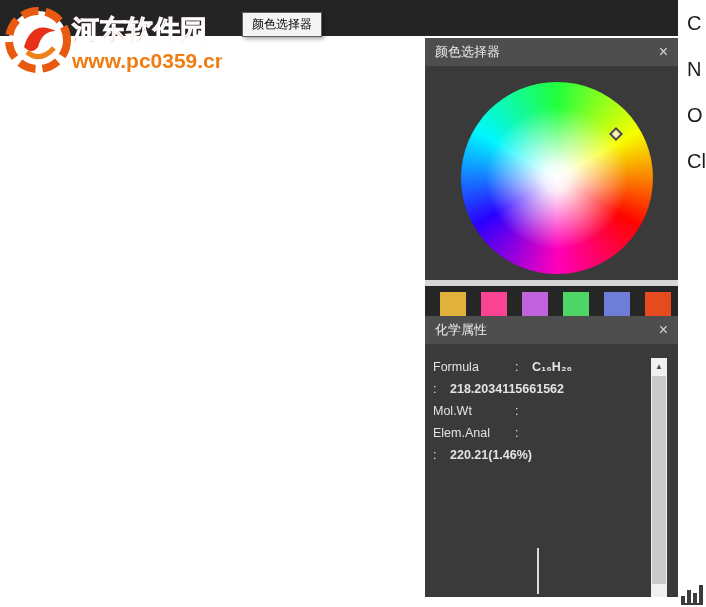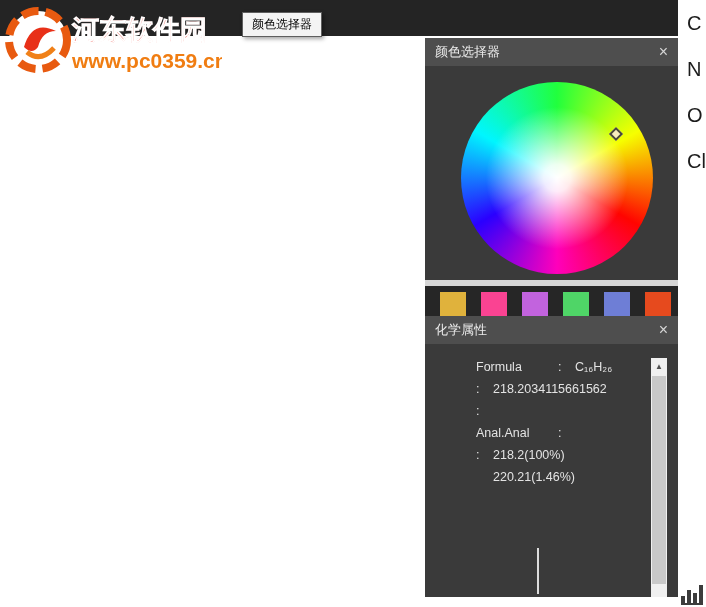--- a/index.html
+++ b/index.html
@@ -28,25 +28,25 @@
     background:
       radial-gradient(circle closest-side,#ffffff 0%,rgba(255,255,255,.92) 14%,rgba(255,255,255,0) 74%),
       conic-gradient(from 0deg,#21ff3d,#f6ff00 60deg,#ff0400 120deg,#ff00bb 180deg,#2a00ff 240deg,#00f6ff 300deg,#21ff3d 360deg);}
   .wheel-marker{position:absolute;left:150px;top:47px;width:10px;height:10px;background:#f7edbd;
                 border:2px solid #4a4a3a;transform:rotate(45deg);cursor:pointer;}
   .divider{height:6px;background:#d6d6d6;}
   .swatch-row{height:39px;background:#262626;display:flex;padding:6px 0 0 15px;gap:15px;}
   .swatch{width:26px;height:26px;cursor:pointer;}
 
   #chemPanel{top:316px;height:281px;overflow:hidden;}
-  .chem-body{position:relative;height:253px;padding:12px 0 0 8px;font-size:12.5px;color:#e3e3e3;margin-left:43px;}
+  .chem-body{position:relative;height:253px;padding:12px 0 0 8px;font-size:12.5px;color:#e3e3e3;}
   .prop-row{display:flex;line-height:22px;}
   .prop-label{width:82px;}
   .prop-colon{width:17px;}
-  .prop-values{flex:1;}
+  .prop-values{flex:1;font-weight:bold;}
 
   .scrollbar{position:absolute;right:11px;top:42px;width:16px;height:239px;background:#f0f0f0;z-index:5;}
   .sb-up{height:17px;text-align:center;font-size:8px;line-height:17px;color:#505050;cursor:pointer;}
   .sb-thumb{position:absolute;left:1px;top:18px;width:14px;height:208px;background:#c9c9c9;cursor:pointer;}
 
   .caret{position:absolute;left:112px;top:232px;width:2px;height:46px;background:#dcdcdc;z-index:6;}
 
   .corner-icon{position:absolute;left:679px;top:576px;width:27px;height:30px;cursor:pointer;z-index:15;}
 </style>
 </head>
@@ -109,30 +109,30 @@
         <div>C₁₆H₂₆</div>
       </span>
     </div>
     <div class="prop-row">
       <span class="prop-colon">:</span>
       <span class="prop-values">
         <div>218.2034115661562</div>
       </span>
     </div>
     <div class="prop-row">
+      <span class="prop-label">Mol.Wt</span>
       <span class="prop-colon">:</span>
     </div>
     <div class="prop-row">
-      <span class="prop-label">Anal.Anal</span>
+      <span class="prop-label">Elem.Anal</span>
       <span class="prop-colon">:</span>
     </div>
     <div class="prop-row">
       <span class="prop-colon">:</span>
       <span class="prop-values">
-        <div>218.2(100%)</div>
         <div>220.21(1.46%)</div>
       </span>
     </div>
   </div>
   <div class="scrollbar">
     <div class="sb-up">▲</div>
     <div class="sb-thumb"></div>
   </div>
   <div class="caret"></div>
 </div>

